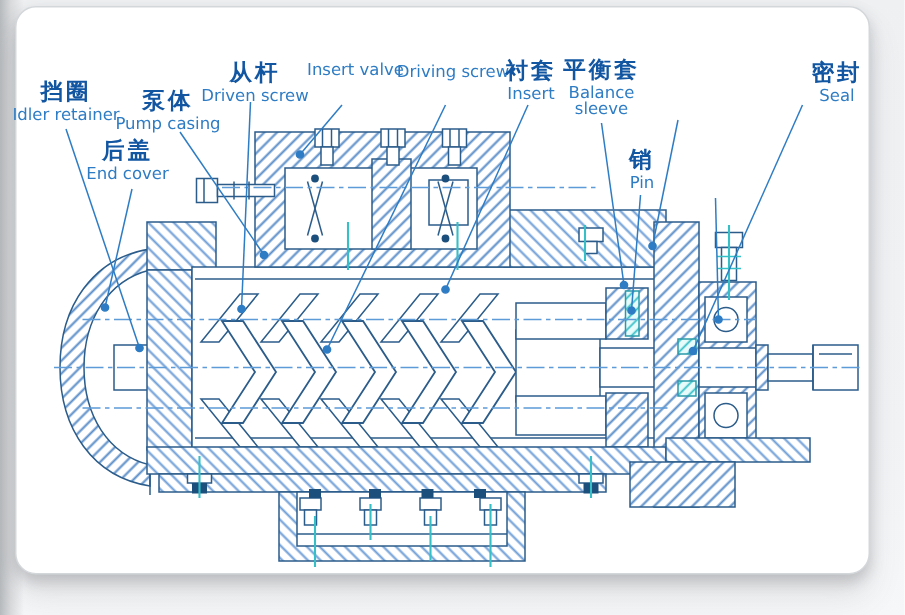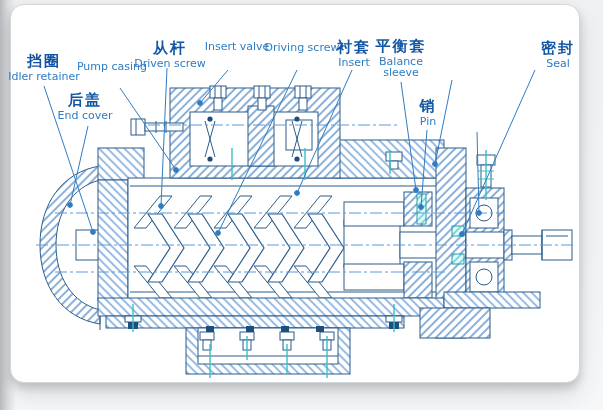--- a/index.html
+++ b/index.html
@@ -278,20 +278,21 @@
           <circle cx="479" cy="213" r="2.4"></circle>
         </g>
     </g>
   </svg>
 
   <div class="lbl" style="left:44px;top:54px">
     <div class="zh">挡圈</div>
     <div class="en">Idler retainer</div>
   </div>
   <div class="lbl" style="left:112px;top:60px">
+    <div class="zh">泵体</div>
     <div class="en">Pump casing</div>
   </div>
   <div class="lbl" style="left:170px;top:41px">
     <div class="zh">从杆</div>
     <div class="en">Driven screw</div>
   </div>
   <div class="lbl" style="left:85px;top:93px">
     <div class="zh">后盖</div>
     <div class="en">End cover</div>
   </div>

